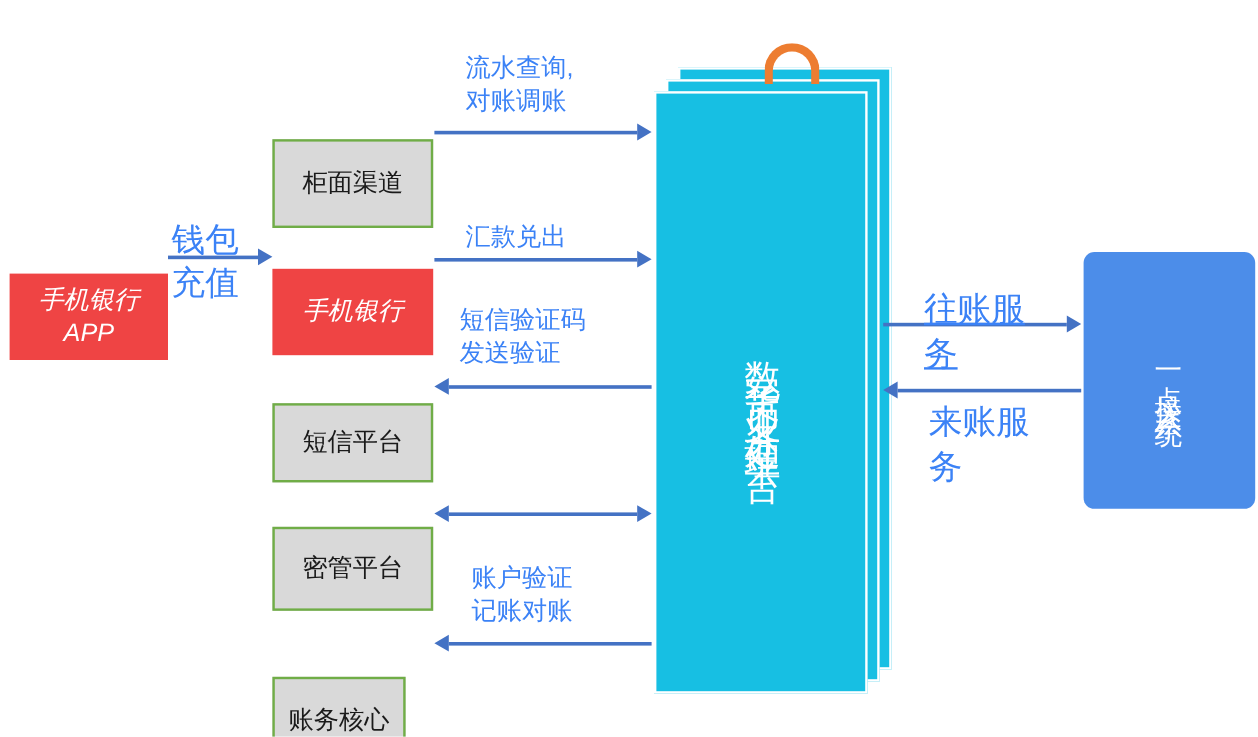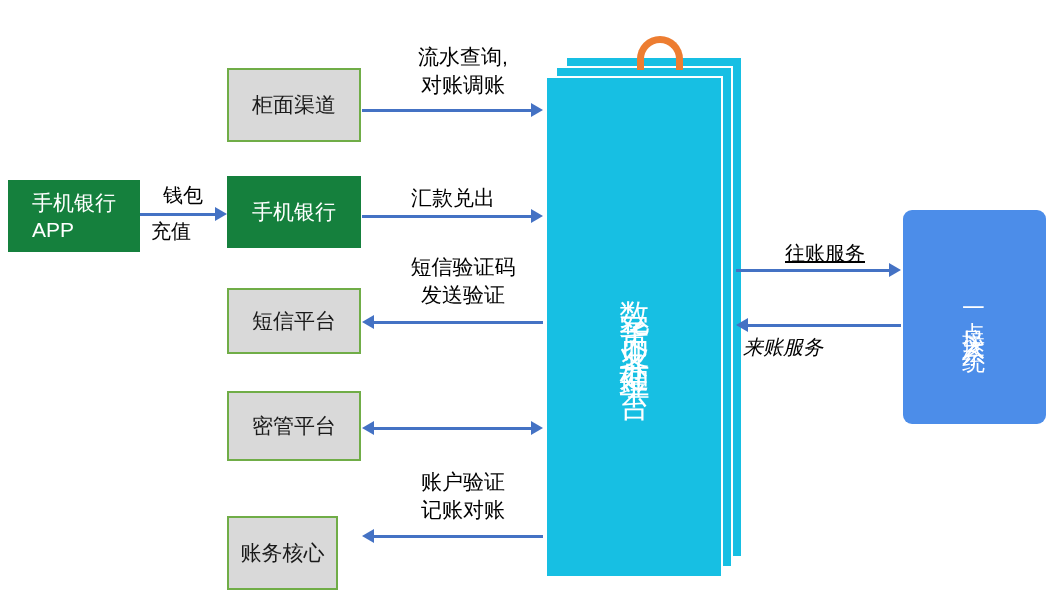--- a/index.html
+++ b/index.html
@@ -1,26 +1,26 @@
 <!DOCTYPE html>
 <html><head>
 <meta charset="utf-8">
 <style>
   html,body{margin:0;padding:0;background:#fff;}
   body{font-family:"Liberation Sans","DejaVu Sans",sans-serif;}
   #canvas{position:relative;width:1048px;height:614px;background:#fff;overflow:hidden;}
 
   .box{position:absolute;display:flex;align-items:center;justify-content:center;
-       text-align:left;white-space:pre-line;box-sizing:border-box;line-height:1.3;}
+       text-align:center;white-space:pre-line;box-sizing:border-box;line-height:1.3;margin-top:48px;}
   .gray{background:#D9D9D9;border:2px solid #70AD47;color:#1a1a1a;font-size:21px;}
-  .teal{background:#15803d;color:#fff;font-size:21px;}
+  .teal{background:#ef4444;color:#fff;font-size:21px;font-style:italic;}
 
-  .lbl{position:absolute;text-align:center;white-space:pre-line;
-       font-size:21px;color:#000000;line-height:1.32;}
-  .lbl.small{font-size:20px;}
+  .lbl{position:absolute;white-space:pre-line;
+       font-size:21px;color:#3b82f6;line-height:1.32;}
+  .lbl.small{font-size:28px;}
 
   .arrow{position:absolute;display:flex;align-items:center;height:14px;}
   .shaft{flex:1;height:3px;background:#4472C4;}
   .head{width:0;height:0;border-top:7px solid transparent;border-bottom:7px solid transparent;}
   .head.r{border-left:12px solid #4472C4;}
   .head.l{border-right:12px solid #4472C4;}
 
   .layer{position:absolute;width:178px;height:502px;background:#17BFE3;
          border:2px solid #fff;box-sizing:border-box;}
   .platform-label{position:absolute;left:545px;top:76px;width:178px;height:502px;
@@ -41,21 +41,21 @@
 <div id="canvas">
 
   <div class="box teal" style="left:8px;top:180px;width:132px;height:72px;">手机银行
 APP</div>
 
   <div class="lbl small" style="left:143px;top:182px;width:80px;">钱包</div>
   <div class="arrow" style="left:140px;top:207px;width:87px;">
     <span class="shaft"></span>
     <span class="head r"></span>
   </div>
-  <div class="lbl small" style="left:131px;top:218px;width:80px;">充值</div>
+  <div class="lbl small" style="left:143px;top:218px;width:80px;">充值</div>
 
   <div class="box gray" style="left:227px;top:68px;width:134px;height:74px;">柜面渠道</div>
   <div class="box teal" style="left:227px;top:176px;width:134px;height:72px;">手机银行</div>
   <div class="box gray" style="left:227px;top:288px;width:134px;height:66px;">短信平台</div>
   <div class="box gray" style="left:227px;top:391px;width:134px;height:70px;">密管平台</div>
   <div class="box gray" style="left:227px;top:516px;width:111px;height:74px;">账务核心</div>
 
   <div class="layer" style="left:565px;top:56px;"></div>
   <div class="layer" style="left:555px;top:66px;"></div>
   <div class="layer" style="left:545px;top:76px;"></div>
@@ -100,15 +100,15 @@
   <div class="arrow" style="left:736px;top:263px;width:165px;">
     <span class="shaft"></span>
     <span class="head r"></span>
   </div>
   <div class="lbl small" style="left:770px;top:240px;width:110px;text-decoration:underline;">往账服务</div>
 
   <div class="arrow" style="left:736px;top:318px;width:165px;">
     <span class="head l"></span>
     <span class="shaft"></span>
   </div>
-  <div class="lbl small" style="left:728px;top:334px;width:110px;font-style:italic;">来账服务</div>
+  <div class="lbl small" style="left:774px;top:334px;width:110px;">来账服务</div>
 
 </div>
 
 </body></html>

